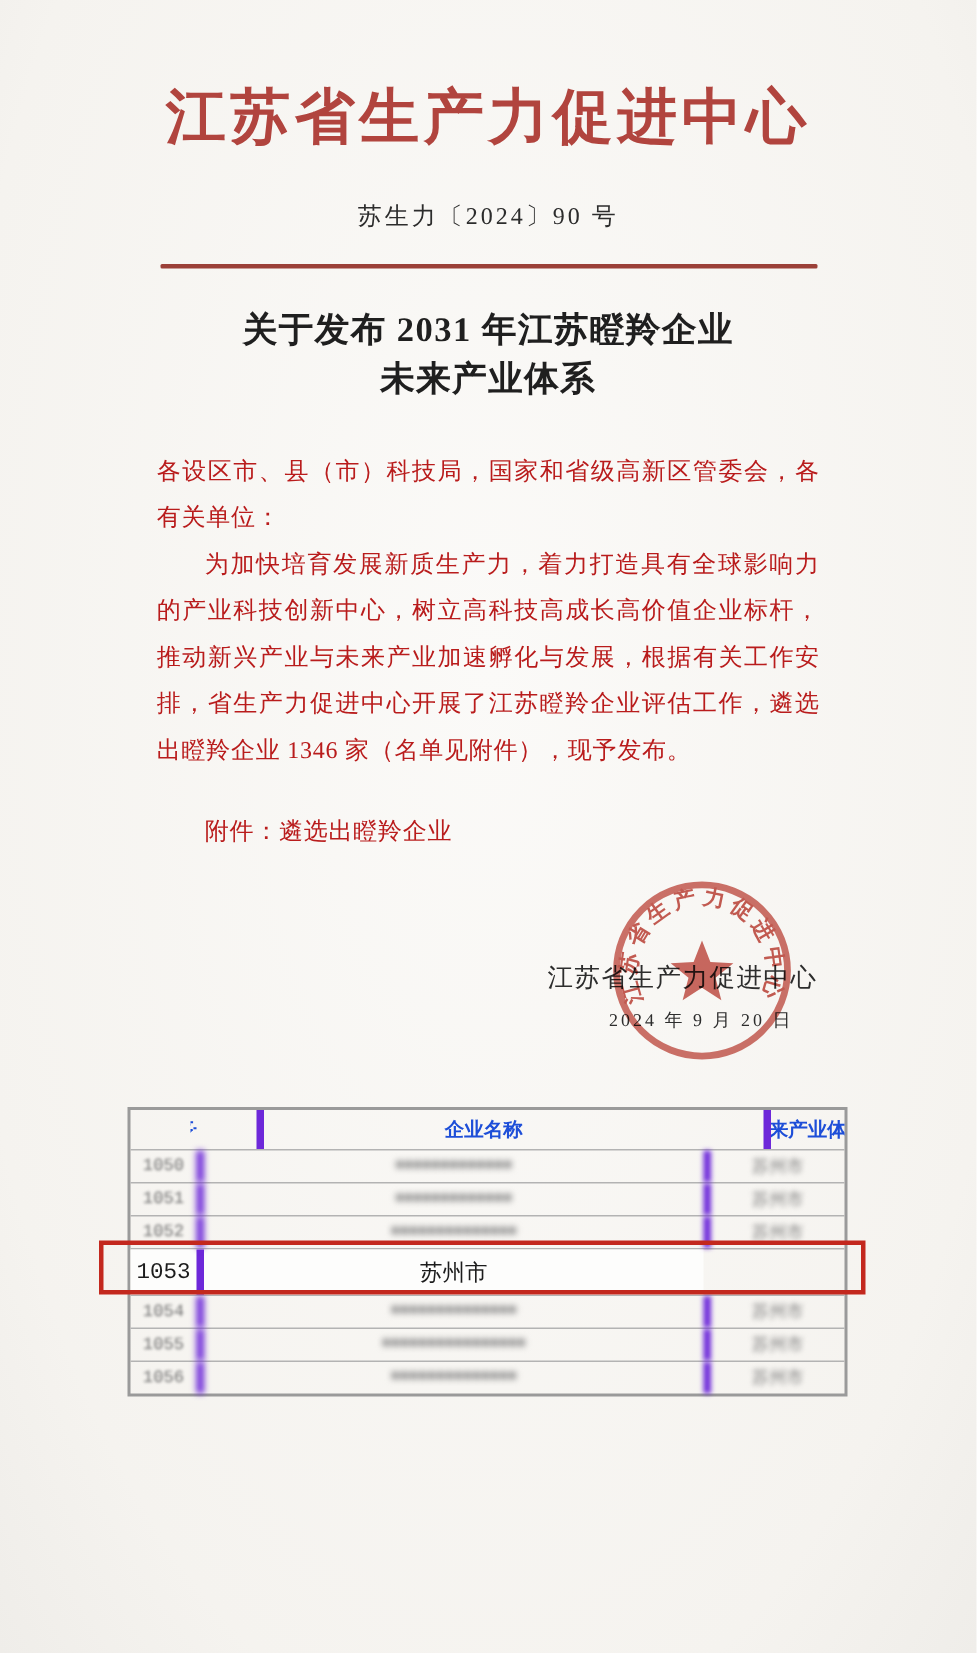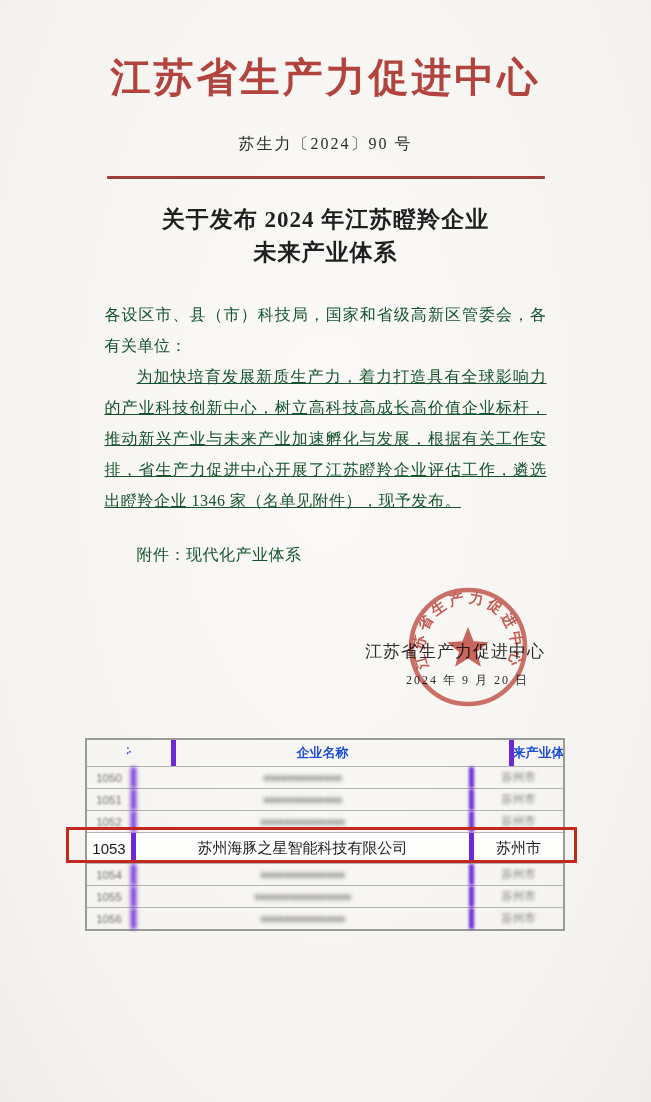--- a/index.html
+++ b/index.html
@@ -24,23 +24,23 @@
   .red-rule{
     width:438px;height:3px;margin:21px auto 0 auto;
     background:#9b4038;border-radius:1px;
   }
 
   
   .doc-title{margin-top:24px;text-align:center;color:#1f1f1f;}
   .doc-title div{font-size:23px;font-weight:bold;line-height:33px;letter-spacing:1px;}
 
   
-  .body-text{width:442px;margin:30px auto 0 auto;color:#14532d;}
+  .body-text{width:442px;margin:30px auto 0 auto;color:#b91c1c;}
   .body-text p{margin:0;font-size:16px;line-height:31px;text-align:justify;letter-spacing:0.5px;}
-  .body-text p.indent{text-indent:2em;text-decoration:underline;}
+  .body-text p.indent{text-indent:2em;}
   .attachment{margin-top:23px !important;text-indent:2em;}
 
   
   .sign-block{position:relative;height:150px;margin-top:12px;}
   .sign-org{position:absolute;top:58px;right:106px;font-size:17px;color:#2d2d2d;letter-spacing:1px;}
   .sign-date{position:absolute;top:90px;right:122px;font-size:12px;color:#2d2d2d;letter-spacing:2px;}
   .seal-svg{position:absolute;left:403px;top:0px;mix-blend-mode:multiply;opacity:0.88;}
 
   
   .table-wrap{
@@ -49,48 +49,48 @@
     border:2px solid #9a9a9a;
   }
   .t-row{display:grid;grid-template-columns:44px 1fr 94px;border-top:1px solid #b3b3b3;}
   .t-row.header{border-top:none;}
   .t-cell{
     display:flex;align-items:center;justify-content:center;
     border-left:5px solid #6d28d9;overflow:hidden;white-space:nowrap;
   }
   .t-cell:first-child{border-left:none;}
   .header .t-cell{height:26px;font-size:13px;font-weight:bold;color:#1d4ed8;filter:blur(0.5px);margin-left:40px;}
-  .t-row:not(.header) .t-cell{height:21px;}
+  .t-row:not(.header) .t-cell{height:21px;font-family:Liberation Mono, monospace;}
   .blurred .c-seq{font-size:11.5px;color:#6e6e6e;filter:blur(1.1px);}
   .blurred .c-name{font-size:10px;color:#8f8f8f;letter-spacing:0px;filter:blur(2.3px);}
   .blurred .c-dist{font-size:11.5px;color:#7a7a7a;filter:blur(1.7px);}
   .t-row.hl .t-cell{height:30px;font-size:15px;color:#1c1c1c;background:#fdfdfc;}
   .hl-box{
     position:absolute;left:-21px;top:87px;width:calc(100% + 35px);height:36px;
     border:3px solid #c3281e;box-sizing:border-box;pointer-events:none;
   }
 </style>
 </head>
 <body>
 
 <div class="page">
 
   <h1 class="org-title">江苏省生产力促进中心</h1>
   <div class="doc-number">苏生力〔2024〕90 号</div>
   <div class="red-rule"></div>
 
   <div class="doc-title">
-    <div>关于发布 2024 年江苏瞪羚企业</div>
+    <div>关于发布 2031 年江苏瞪羚企业</div>
     <div>未来产业体系</div>
   </div>
 
   <div class="body-text">
     <p>各设区市、县（市）科技局，国家和省级高新区管委会，各有关单位：</p>
     <p class="indent">为加快培育发展新质生产力，着力打造具有全球影响力的产业科技创新中心，树立高科技高成长高价值企业标杆，推动新兴产业与未来产业加速孵化与发展，根据有关工作安排，省生产力促进中心开展了江苏瞪羚企业评估工作，遴选出瞪羚企业 1346 家（名单见附件），现予发布。</p>
-    <p class="attachment">附件：现代化产业体系</p>
+    <p class="attachment">附件：遴选出瞪羚企业</p>
   </div>
 
   <div class="sign-block">
     <div class="sign-org">江苏省生产力促进中心</div>
     <div class="sign-date">2024 年 9 月 20 日</div>
     <svg class="seal-svg" width="130" height="130" viewBox="0 0 130 130">
       <circle cx="65" cy="65" r="57" fill="none" stroke="#c24e44" stroke-width="4.5" opacity="0.9"></circle>
       <polygon points="65,45 70.6,59.3 85.9,60.2 74,69.9 77.9,84.8 65,76.5 52.1,84.8 56,69.9 44.1,60.2 59.4,59.3" fill="#c0463c" opacity="0.92"></polygon>
       <path id="sealArc" d="M 31.3,93.3 A 44,44 0 1 1 98.7,93.3" fill="none"></path>
       <text font-size="14.5" fill="#c0463c" letter-spacing="3.5" font-family="Liberation Serif, DejaVu Serif, serif" font-weight="bold">
@@ -119,21 +119,20 @@
   </div>
 
   <div class="t-row blurred">
     <div class="t-cell c-seq">1052</div>
     <div class="t-cell c-name">■■■■■■■■■■■■■■</div>
     <div class="t-cell c-dist">苏州市</div>
   </div>
 
   <div class="t-row hl">
     <div class="t-cell c-seq">1053</div>
-    <div class="t-cell c-name">苏州海豚之星智能科技有限公司</div>
     <div class="t-cell c-dist">苏州市</div>
   </div>
 
   <div class="t-row blurred">
     <div class="t-cell c-seq">1054</div>
     <div class="t-cell c-name">■■■■■■■■■■■■■■</div>
     <div class="t-cell c-dist">苏州市</div>
   </div>
 
   <div class="t-row blurred">

